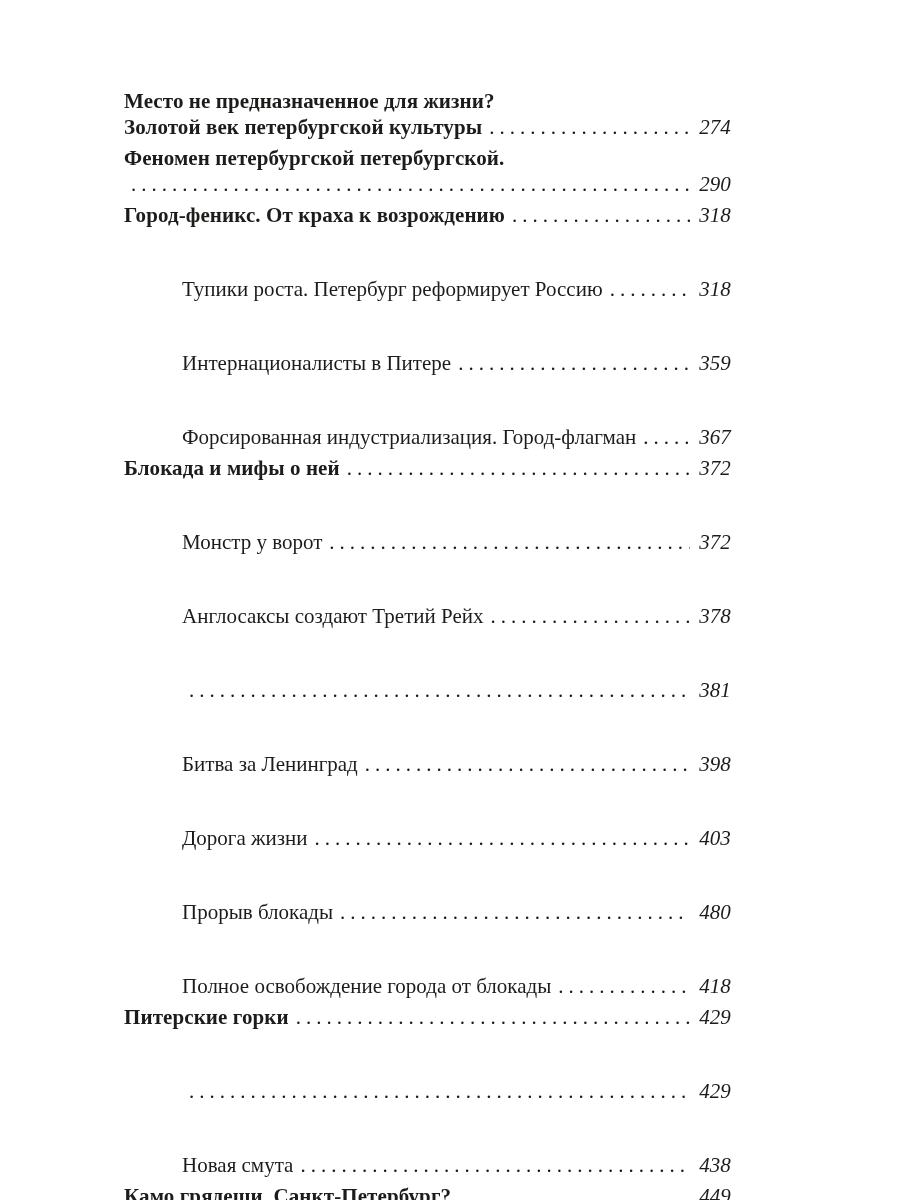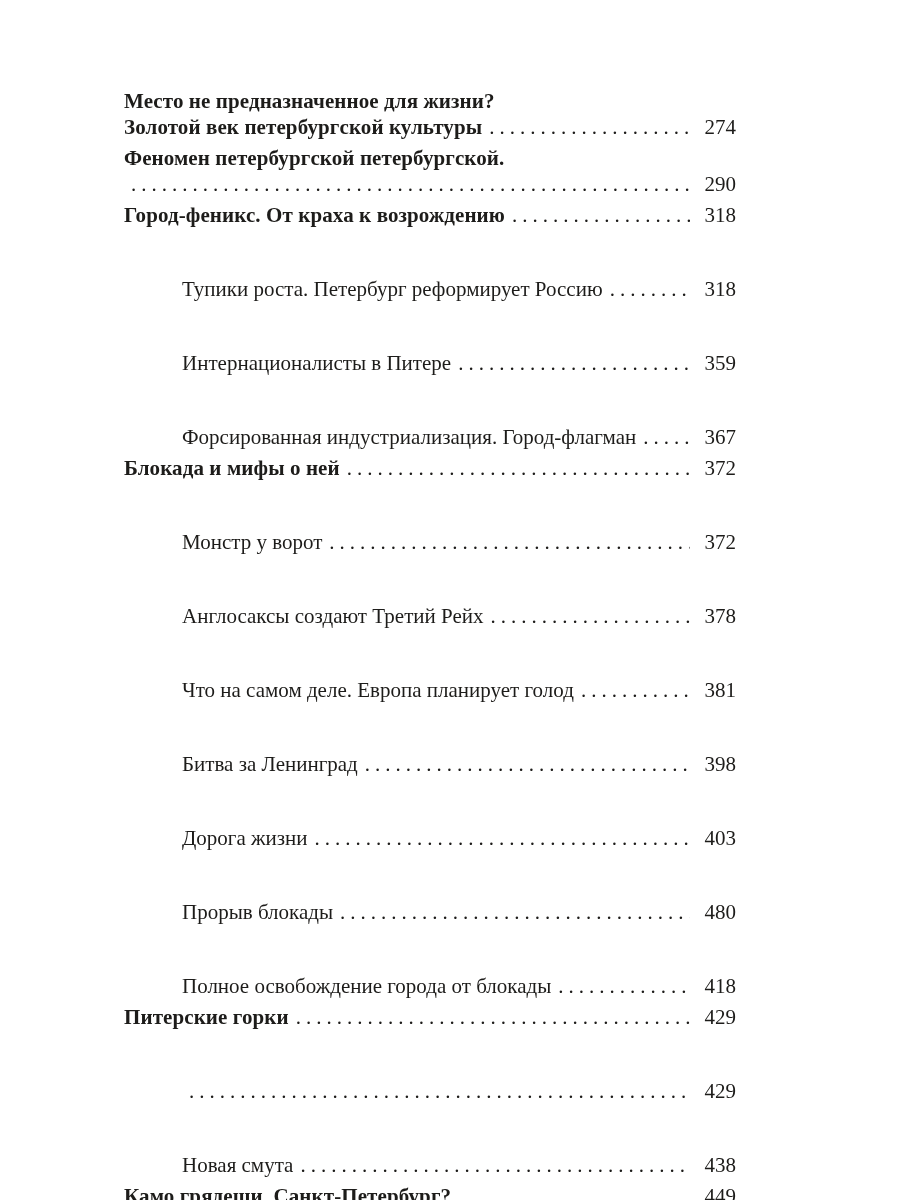--- a/index.html
+++ b/index.html
@@ -60,22 +60,23 @@
   }
   .leader::after {
     content: "..................................................................................................................";
     letter-spacing: 5px;
     font-weight: normal;
     color: #1d1c1a;
   }
   .pagenum {
     flex: 0 0 auto;
     min-width: 42px;
-    text-align: right;
+    text-align: center;
     white-space: nowrap;
+    font-style: italic;
   }
 </style>
 </head>
 <body>
 
 <div class="book-page">
   <div class="toc">
       <div class="entry bold">
         <div class="line">
           <span class="title">Место не предназначенное для жизни?</span>
@@ -139,21 +140,20 @@
       </div>
       <div class="entry indent">
         <div class="line">
           <span class="title">Англосаксы создают Третий Рейх</span>
           <span class="leader"></span>
           <span class="pagenum">378</span>
         </div>
       </div>
       <div class="entry indent">
         <div class="line">
-          <span class="title">Что на самом деле. Европа планирует голод</span>
           <span class="leader"></span>
           <span class="pagenum">381</span>
         </div>
       </div>
       <div class="entry indent">
         <div class="line">
           <span class="title">Битва за Ленинград</span>
           <span class="leader"></span>
           <span class="pagenum">398</span>
         </div>

